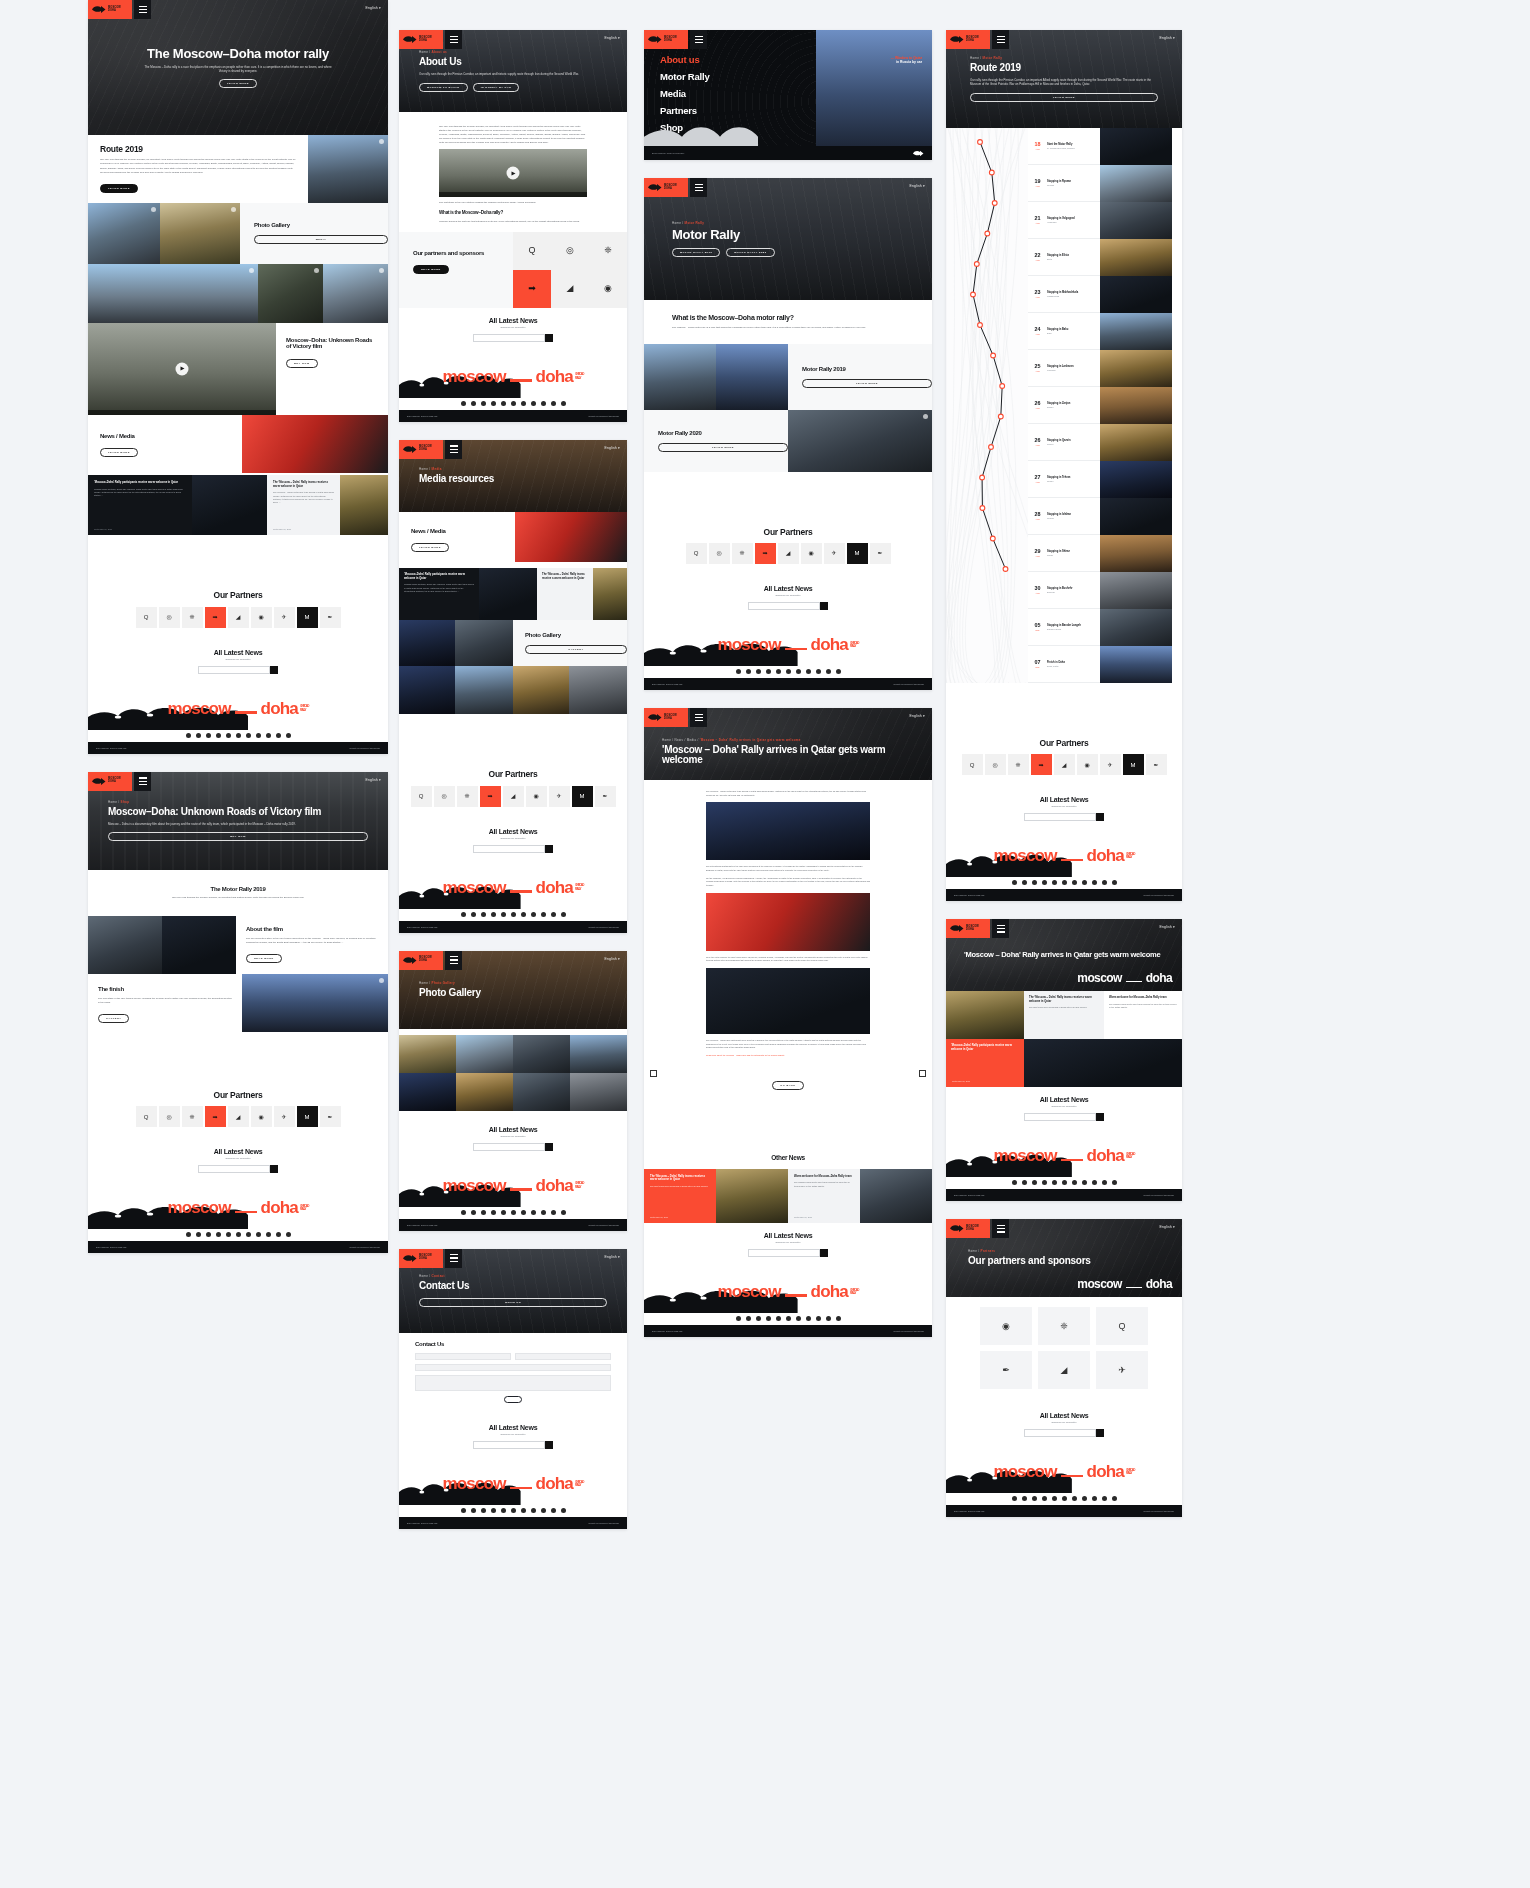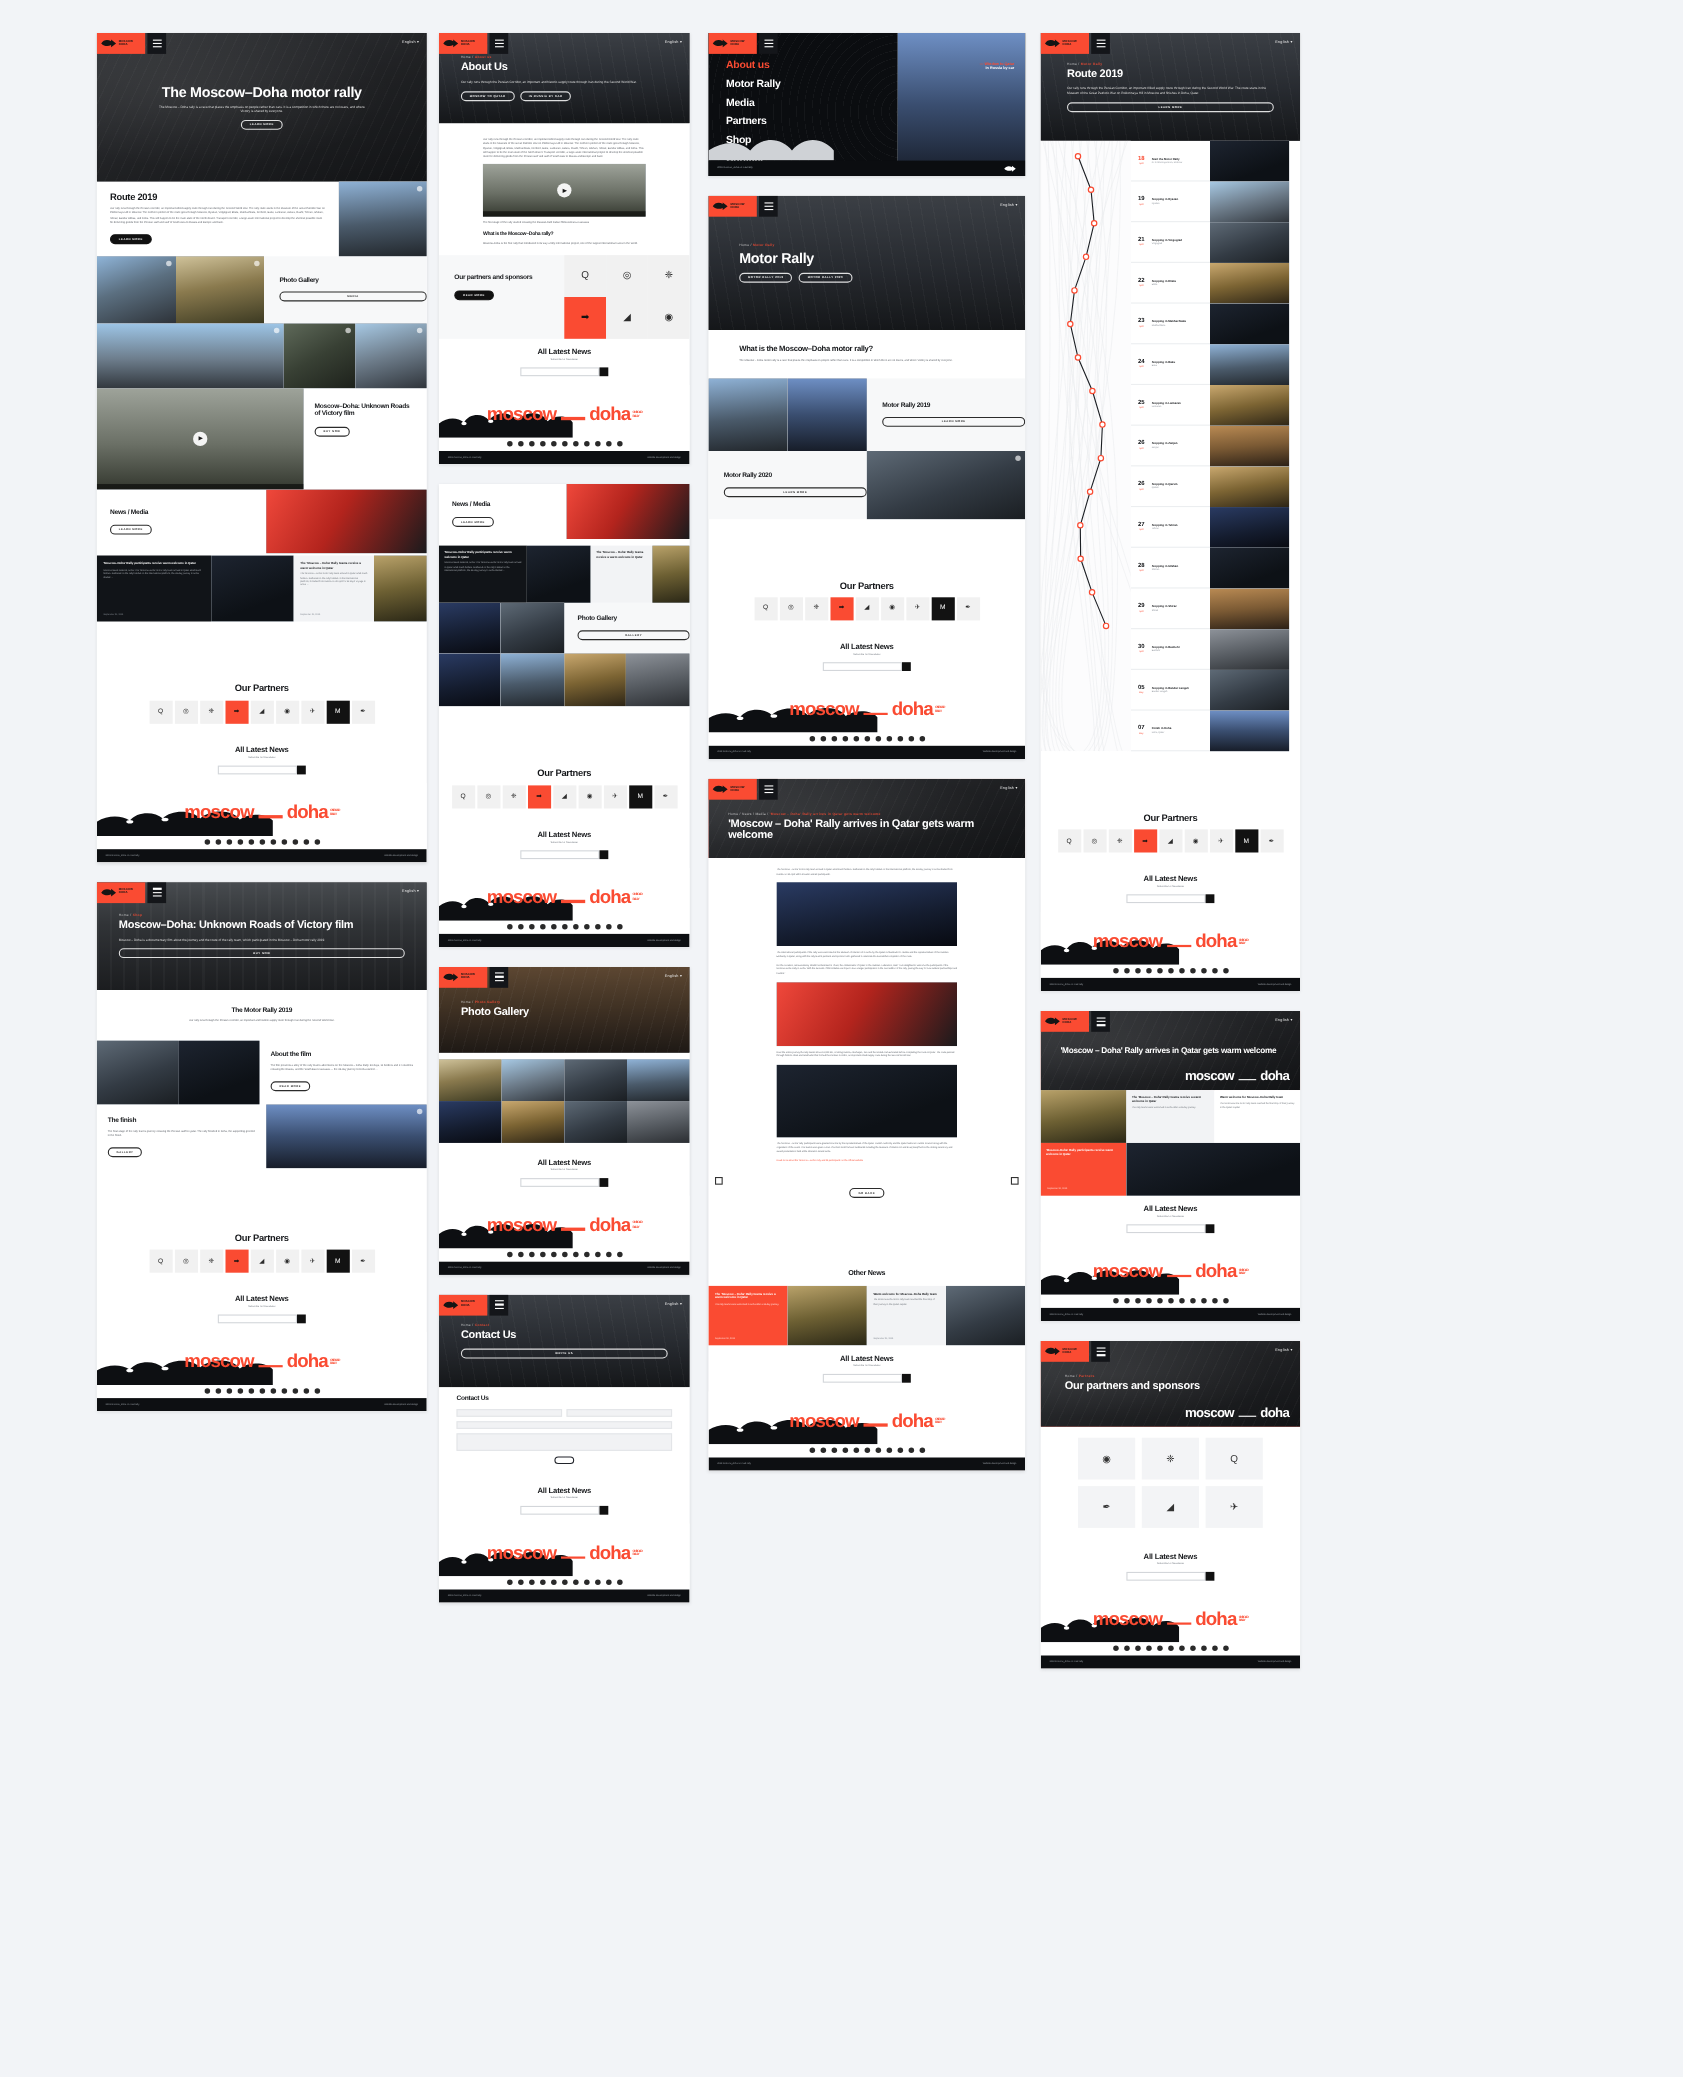--- a/index.html
+++ b/index.html
@@ -206,21 +206,21 @@
 
   .sponsor-grid{ display:flex; flex-wrap:wrap; gap:6px; padding:10px 18px 14px; justify-content:center;}
   .sponsor-cell{ width:52px;height:38px;background:#f3f4f6;display:flex;align-items:center;justify-content:center;font-size:3px;color:#444;}
   .sponsor-cell .gl{ font-size:9px;color:#333;}
 </style>
 </head>
 <body>
 
 <div class="board">
 
-  <div class="col" id="col1" style="left: 88px; width: 244px; padding-top: 30px;">
+  <div class="col" id="col1" style="left: 88px; width: 244px; ">
       <div class="page" style="width:300px;">
         <div class="hero" style="height:135px;">
      <div class="hero-veil"></div>
           <div class="logo-badge">
       <svg class="logo-arrow" viewBox="0 0 30 18">
         <path d="M2 9 C6 2, 14 1, 20 5 L20 2 L29 9 L20 16 L20 12 C14 15, 7 14, 2 9 Z" fill="#151515"></path>
       </svg>
       <span class="logo-txt">MOSCOW<br>DOHA</span>
     </div>
     <div class="burger">
@@ -589,20 +589,39 @@
             <i></i>
             <i></i>
           </div>
     <div class="foot-bar">
       <span>2019 moscow_doha on road rally</span>
       <span>Website development and design</span>
     </div>
   </div>
       </div>
       <div class="page" style="width:228px;">
+        <div class="hero photo-desert" style="height:72px;">
+     <div class="hero-veil"></div>
+          <div class="logo-badge">
+      <svg class="logo-arrow" viewBox="0 0 30 18">
+        <path d="M2 9 C6 2, 14 1, 20 5 L20 2 L29 9 L20 16 L20 12 C14 15, 7 14, 2 9 Z" fill="#151515"></path>
+      </svg>
+      <span class="logo-txt">MOSCOW<br>DOHA</span>
+    </div>
+    <div class="burger">
+            <i></i>
+            <i></i>
+            <i></i>
+          </div>
+          <div class="lang">English ▾</div>
+     <div class="hero-inner" style="display:flex;flex-direction:column;justify-content:center;padding:0 20px;">
+       <div class="crumb">Home / <b>Media</b></div>
+       <div class="h-title sm">Media resources</div>
+     </div>
+        </div>
         <div style="display:flex;">
      <div style="flex:1;padding:16px 12px;">
        <div class="sec-title xs">News / Media</div>
        <div class="pillbtn light">LEARN MORE</div>
      </div>
      <div class="imgbox ph-press" style="width:112px;height:50px;"></div>
    </div>
         <div style="display:flex;">
      <div class="ncard dark" style="width:80px;height:52px;padding:5px;">
        <div class="tt">'Moscow–Doha' Rally participants receive warm welcome in Qatar</div>

